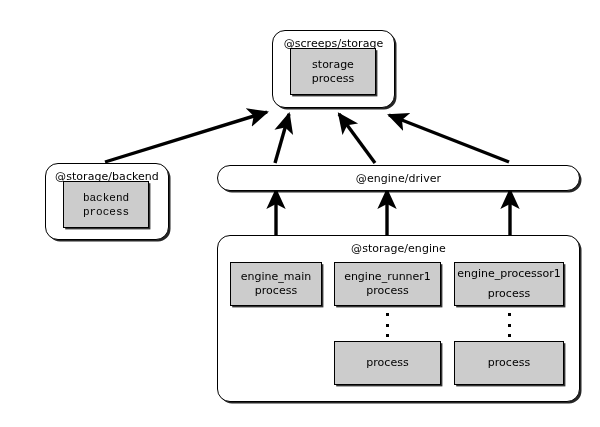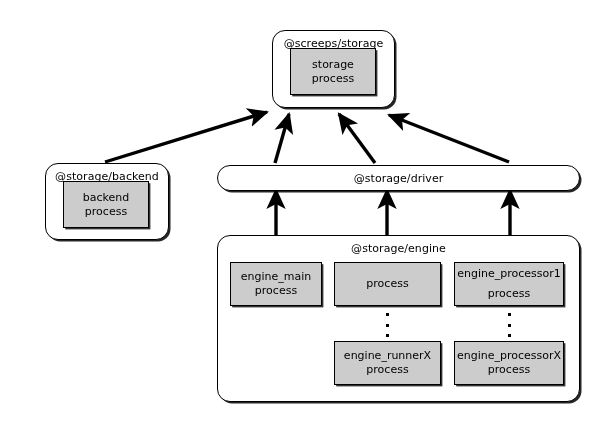--- a/index.html
+++ b/index.html
@@ -96,21 +96,21 @@
     display: flex;
     flex-direction: column;
     align-items: center;
     justify-content: center;
     font-size: 11px;
     line-height: 14px;
     white-space: nowrap;
   }
 
   #proc-storage  { left: 273px; top: 48px;  width: 86px; height: 47px; }
-  #proc-backend  { left: 46px;  top: 181px; width: 86px; height: 47px; }
+  #proc-backend  { left: 46px;  top: 181px; width: 86px; height: 47px; font-family: Liberation Mono, monospace; }
 
   #proc-engine-main      { left: 213px; top: 262px; width: 92px; height: 44px; }
   #proc-engine-runner1   { left: 317px; top: 262px; width: 107px; height: 44px; }
   #proc-engine-proc1     { left: 437px; top: 262px; width: 110px; height: 44px; gap: 6px; }
   #proc-engine-runnerx   { left: 317px; top: 341px; width: 107px; height: 44px; }
   #proc-engine-procx     { left: 437px; top: 341px; width: 110px; height: 44px; }
 
   
   .vdots {
     position: absolute;
@@ -192,46 +192,45 @@
   <div class="pkg" id="pkg-engine">
     <div class="pkg-title">@storage/engine</div>
   </div>
 
   <div class="proc" id="proc-engine-main">
     <span>engine_main</span>
     <span>process</span>
   </div>
 
   <div class="proc" id="proc-engine-runner1">
+    <span>engine_runner1</span>
     <span>process</span>
   </div>
 
   <div class="proc" id="proc-engine-proc1">
     <span>engine_processor1</span>
     <span>process</span>
   </div>
 
   <div class="vdots" id="dots-runner">
     <i></i>
       <i></i>
       <i></i>
   </div>
   <div class="vdots" id="dots-proc">
     <i></i>
       <i></i>
       <i></i>
   </div>
 
   <div class="proc" id="proc-engine-runnerx">
-    <span>engine_runnerX</span>
     <span>process</span>
   </div>
 
   <div class="proc" id="proc-engine-procx">
-    <span>engine_processorX</span>
     <span>process</span>
   </div>
 
   <div id="pkg-driver">
-    <div class="pkg-title">@storage/driver</div>
+    <div class="pkg-title">@engine/driver</div>
   </div>
 
 </div>
 
 </body></html>

